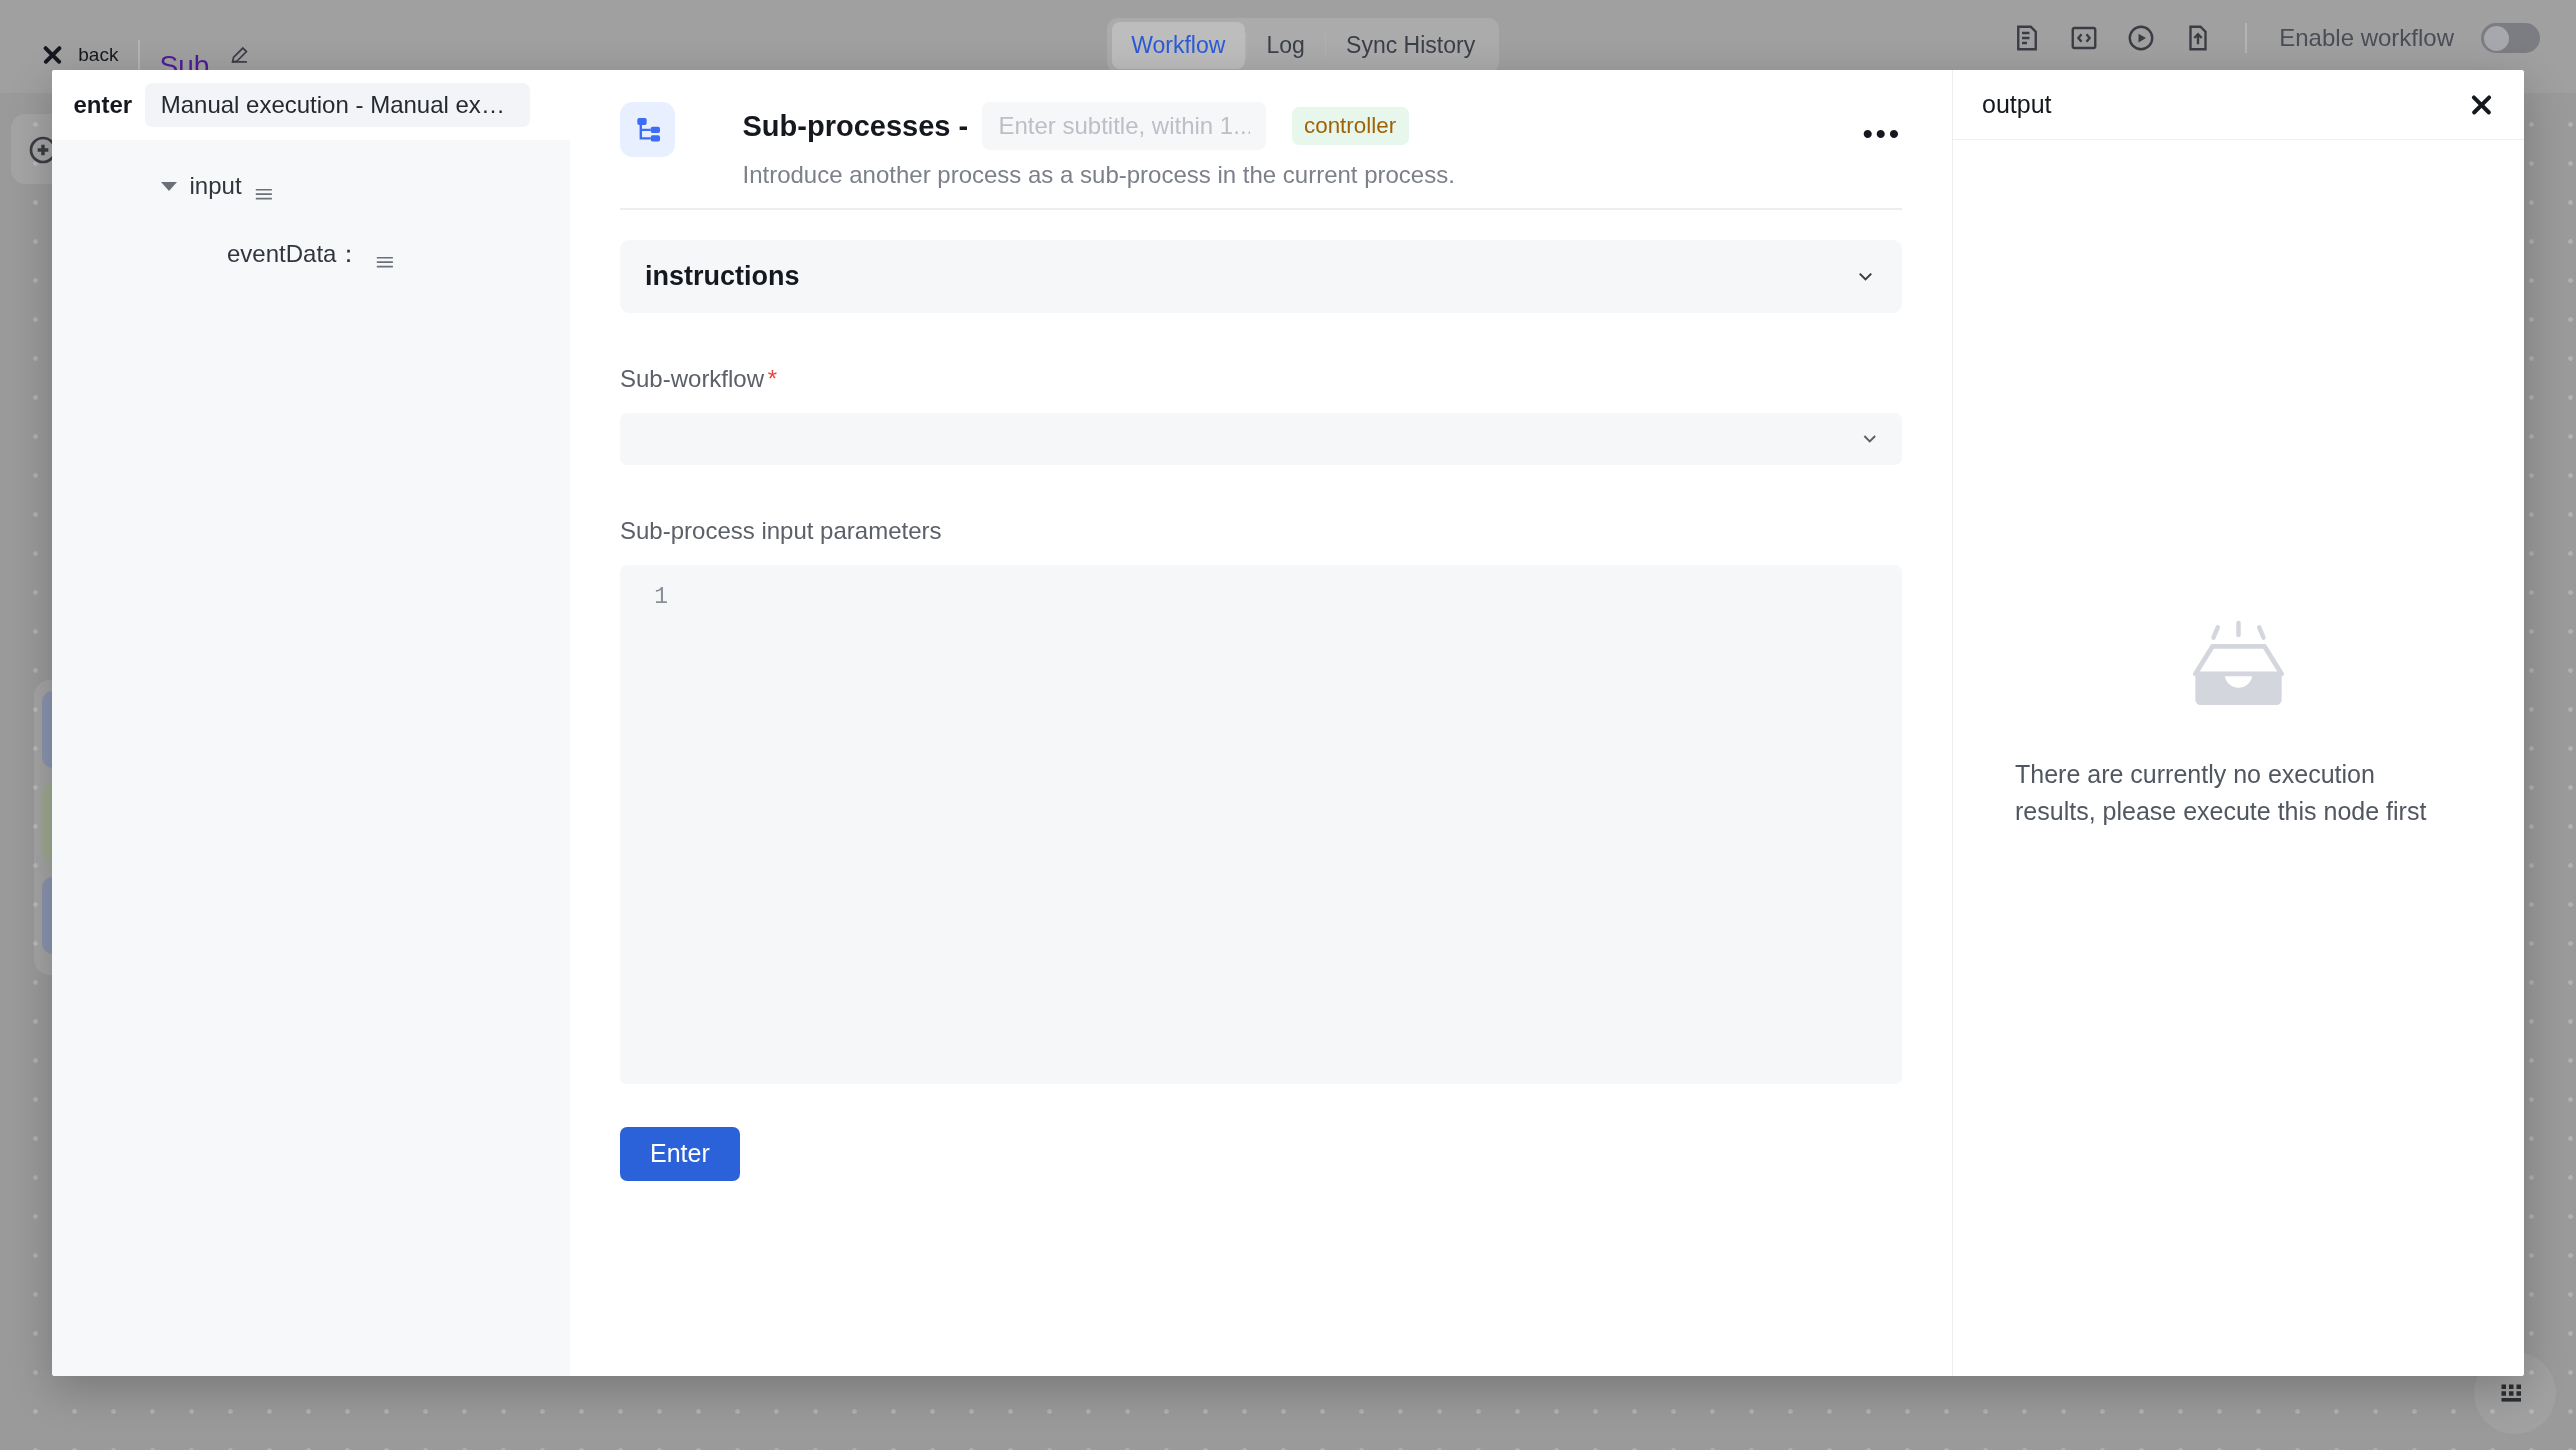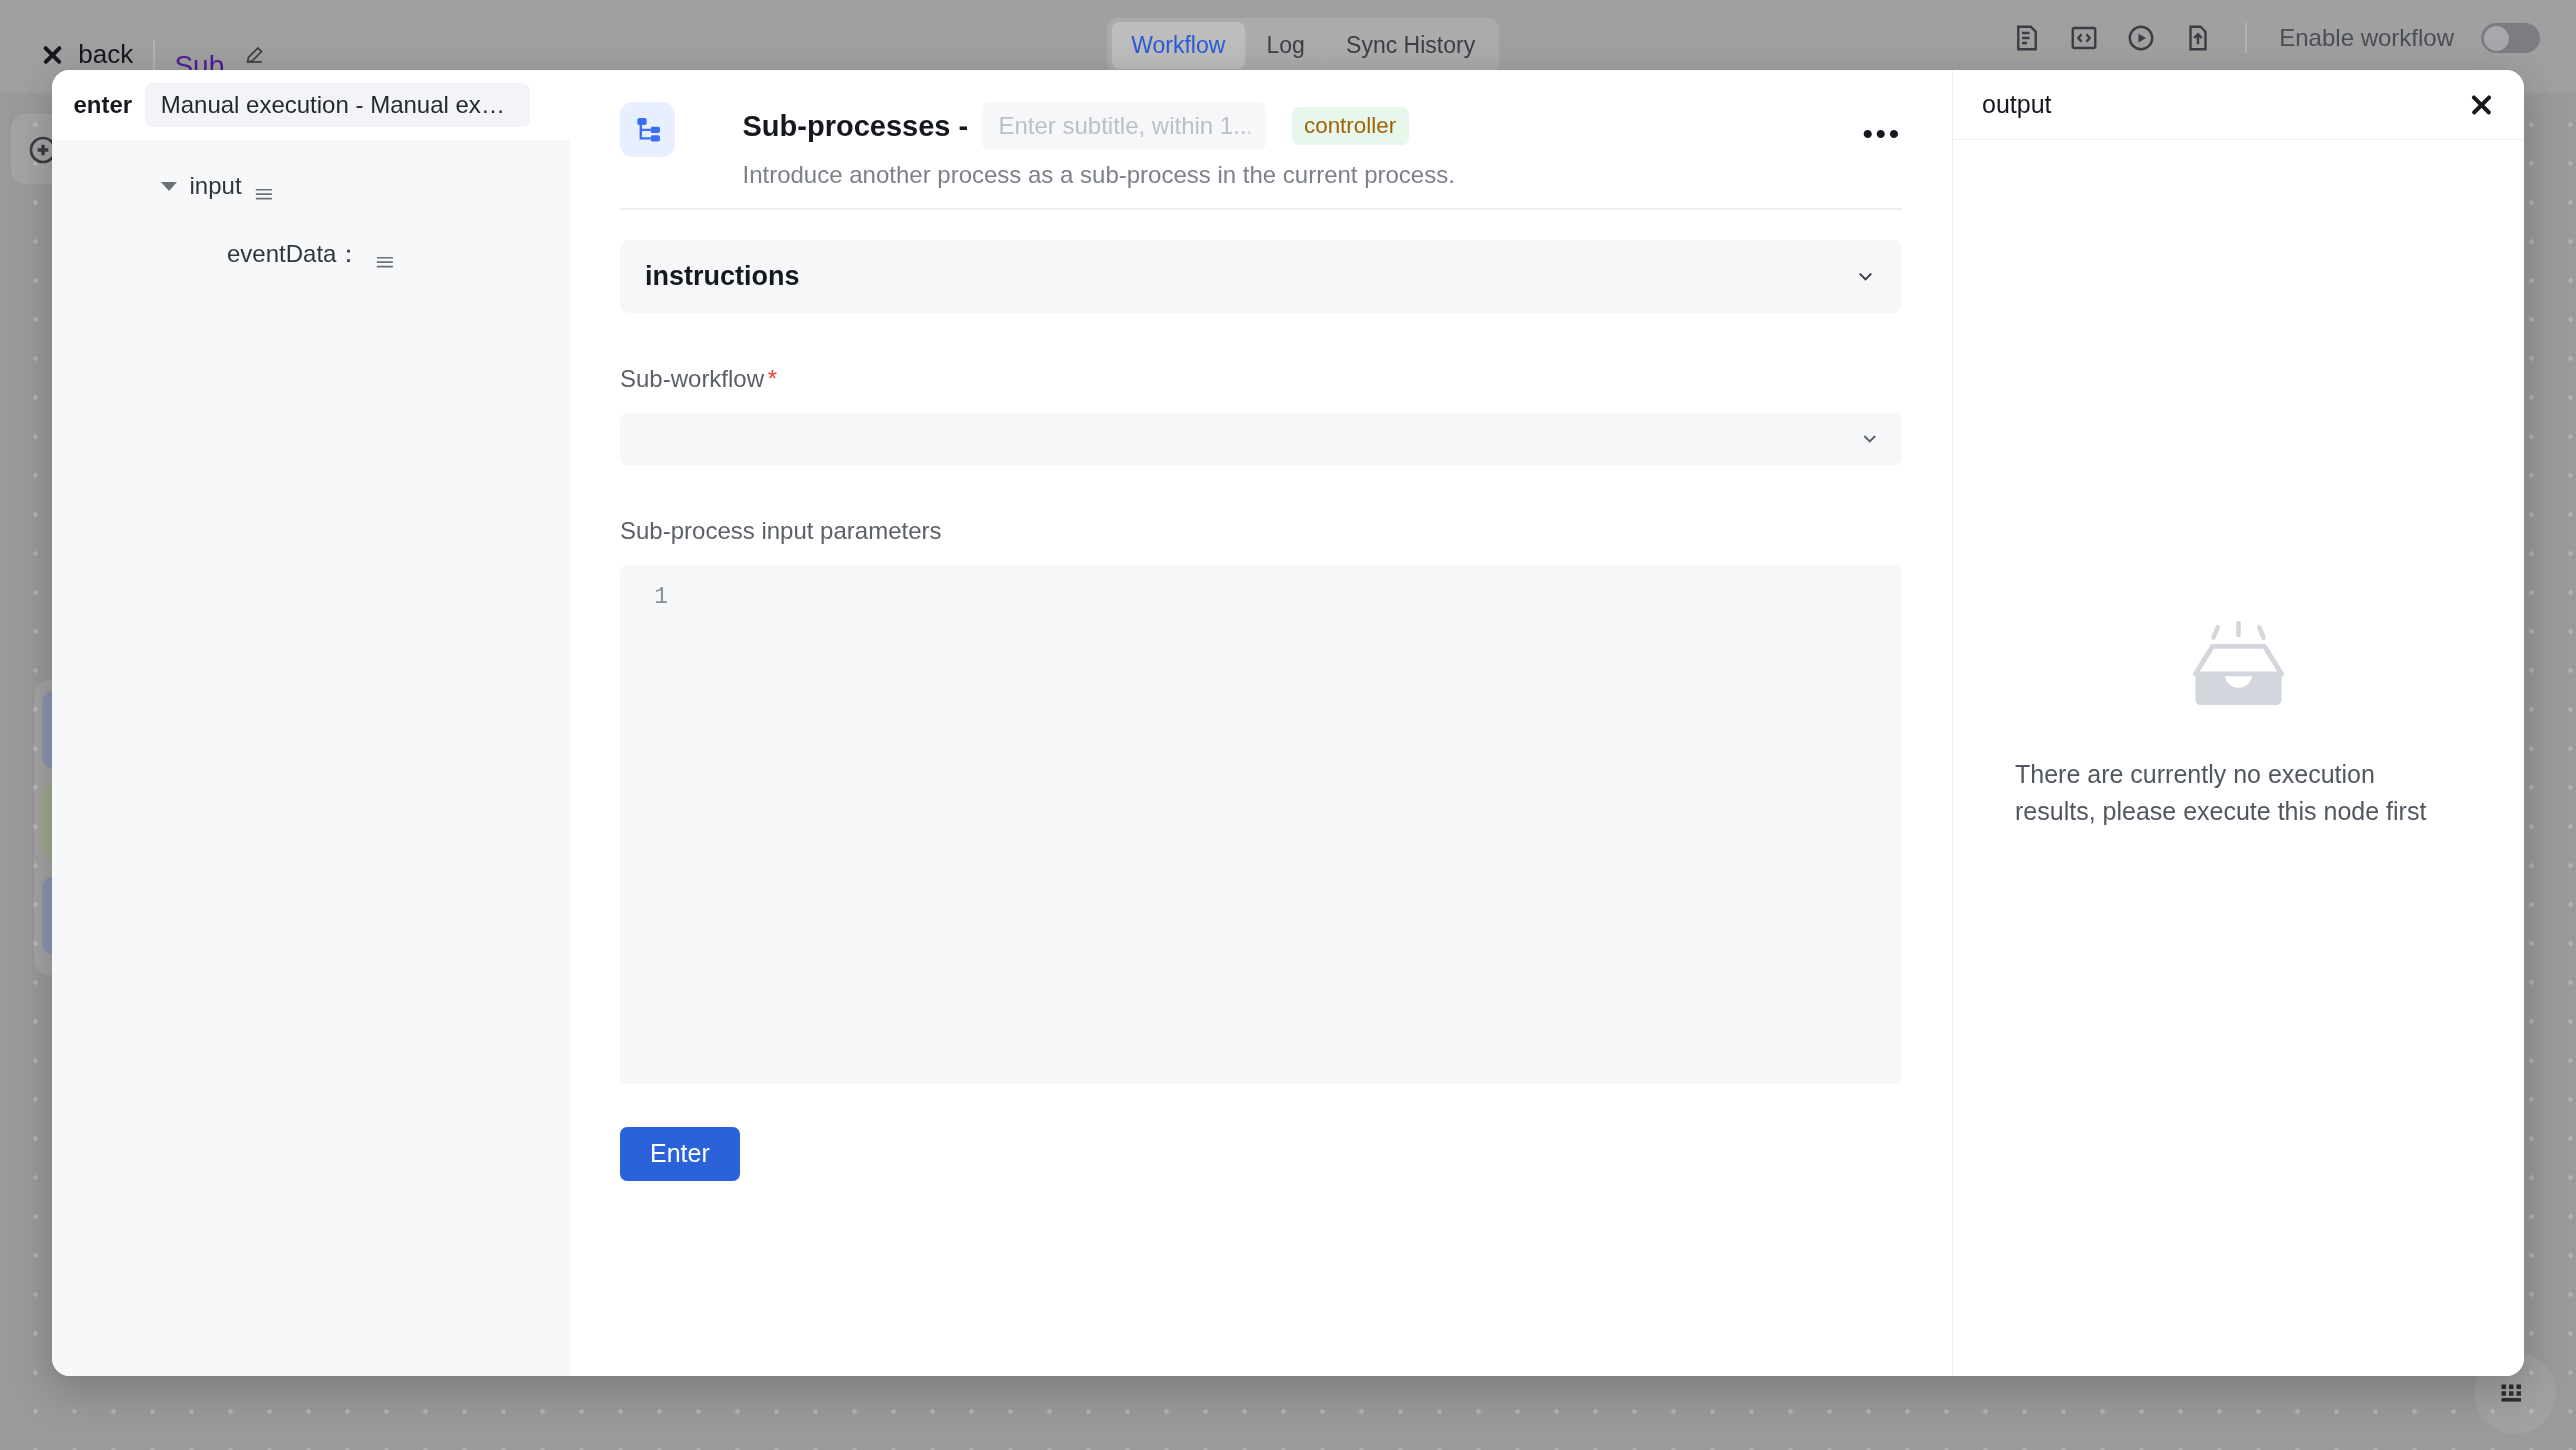--- a/index.html
+++ b/index.html
@@ -18,21 +18,21 @@
     background-size: 39px 39px;
     background-position: 16px 27px;
   }
   #bg-topbar {
     position: absolute; left: 0; top: 0; width: 2576px; height: 93px;
     background: #a0a0a0;
   }
   .bg-topbar-inner { position: relative; width: 100%; height: 100%; }
 
   .tb-left { position: absolute; left: 41px; top: 27px; display: flex; align-items: center; gap: 19.7px; }
-  .tb-back { display: flex; align-items: center; gap: 14.3px; color: #15181f; font-size: 26px; }
+  .tb-back { display: flex; align-items: center; gap: 14.3px; color: #15181f; font-size: 19px; }
   .tb-xicon { width: 23px; height: 23px; position: relative; display: inline-block; }
   .tb-xicon:before, .tb-xicon:after {
     content: ""; position: absolute; left: 0; top: 9.8px; width: 23px; height: 3.6px;
     background: #15181f; border-radius: 1.8px;
   }
   .tb-xicon:before { transform: rotate(45deg); }
   .tb-xicon:after { transform: rotate(-45deg); }
   .tb-divider { width: 1.8px; height: 30px; background: #b4b4b4; }
   .tb-title { font-size: 28px; color: #4c1d95; font-weight: 400; margin-top: 23px; }
   .pencil-icon { width: 21.5px; height: 21.5px; display: inline-block; }
@@ -83,21 +83,21 @@
   .bg-kbd-btn {
     position: absolute; right: 19.7px; bottom: 16px; width: 82px; height: 82px;
     border-radius: 50%; background: rgba(255,255,255,0.08);
     display: flex; align-items: center; justify-content: center;
   }
 
   
   #modal {
     position: absolute; left: 52px; top: 70px;
     width: 2472px; height: 1306px;
-    background: #ffffff; border-radius: 18px; overflow: hidden;
+    background: #ffffff; border-radius: 3px; overflow: hidden;
     display: flex; box-shadow: 0 12.5px 43px rgba(0,0,0,0.22);
   }
 
   
   #left-panel {
     width: 518px; flex: 0 0 518px; background: #f7f8fa;
     position: relative;
   }
   .lp-header {
     height: 70px; background: #ffffff;

